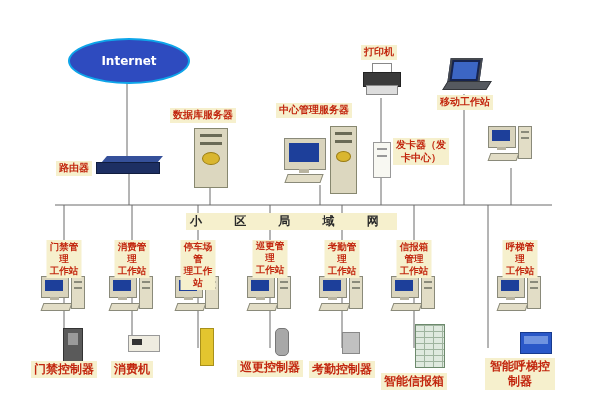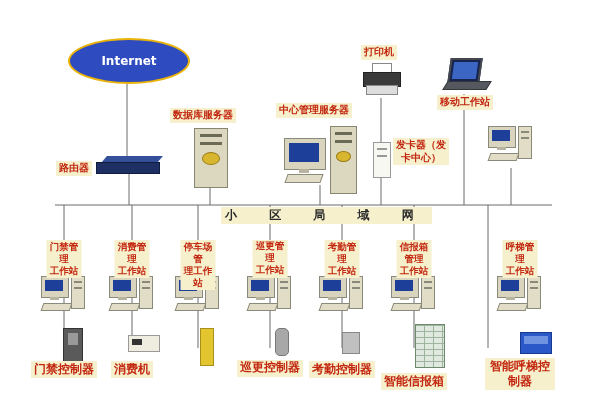--- a/index.html
+++ b/index.html
@@ -10,21 +10,21 @@
   .node{position:absolute;z-index:2;}
 
   
   .lbl{background:#f6f0cd;color:#c2260e;font-weight:bold;font-size:10px;line-height:1.25;
        text-align:center;white-space:pre-line;padding:1px 3px;display:inline-block;}
   .ws-label{position:absolute;top:0;left:50%;transform:translateX(-50%);font-size:9.5px;z-index:3;}
   .dev-label{position:absolute;top:118px;left:0;width:100%;text-align:center;z-index:3;}
   .dev-label .lbl{font-size:12px;}
 
   
-  .cloud{width:118px;height:42px;background:#2e4bbf;border:2px solid #eab308;border-radius:50%;
+  .cloud{width:118px;height:42px;background:#2e4bbf;border:2px solid #0ea5e9;border-radius:50%;
          display:flex;align-items:center;justify-content:center;color:#ffffff;
          font-size:12px;font-weight:bold;}
 
   
   .router{width:66px;height:18px;}
   .router .rtop{position:absolute;left:8px;top:0;width:56px;height:7px;background:#35509a;transform:skewX(-40deg);}
   .router .rbody{position:absolute;left:0;top:6px;width:62px;height:10px;background:#1d2f63;border:1px solid #101c3e;}
 
   
   .pc{position:absolute;width:46px;height:38px;left:50%;top:36px;transform:translateX(-50%);}
@@ -169,21 +169,21 @@
         </div>
       <div class="stand"></div>
       <div class="kb"></div>
       <div class="twr">
           <div class="slot"></div>
           <div class="slot"></div>
         </div>
     </div>
   </div>
 
-  <span class="node lan" style="left:186px;top:207px;margin-left:35px;">小 区 局 域 网</span>
+  <span class="node lan" style="left:186px;top:213px;">小 区 局 域 网</span>
 
   <div class="ws-group" style="left:29px;">
     <span class="lbl ws-label">门禁管理
 工作站</span>
     <div class="pc">
       <div class="mon">
           <div class="scr"></div>
         </div>
       <div class="stand"></div>
       <div class="kb"></div>

